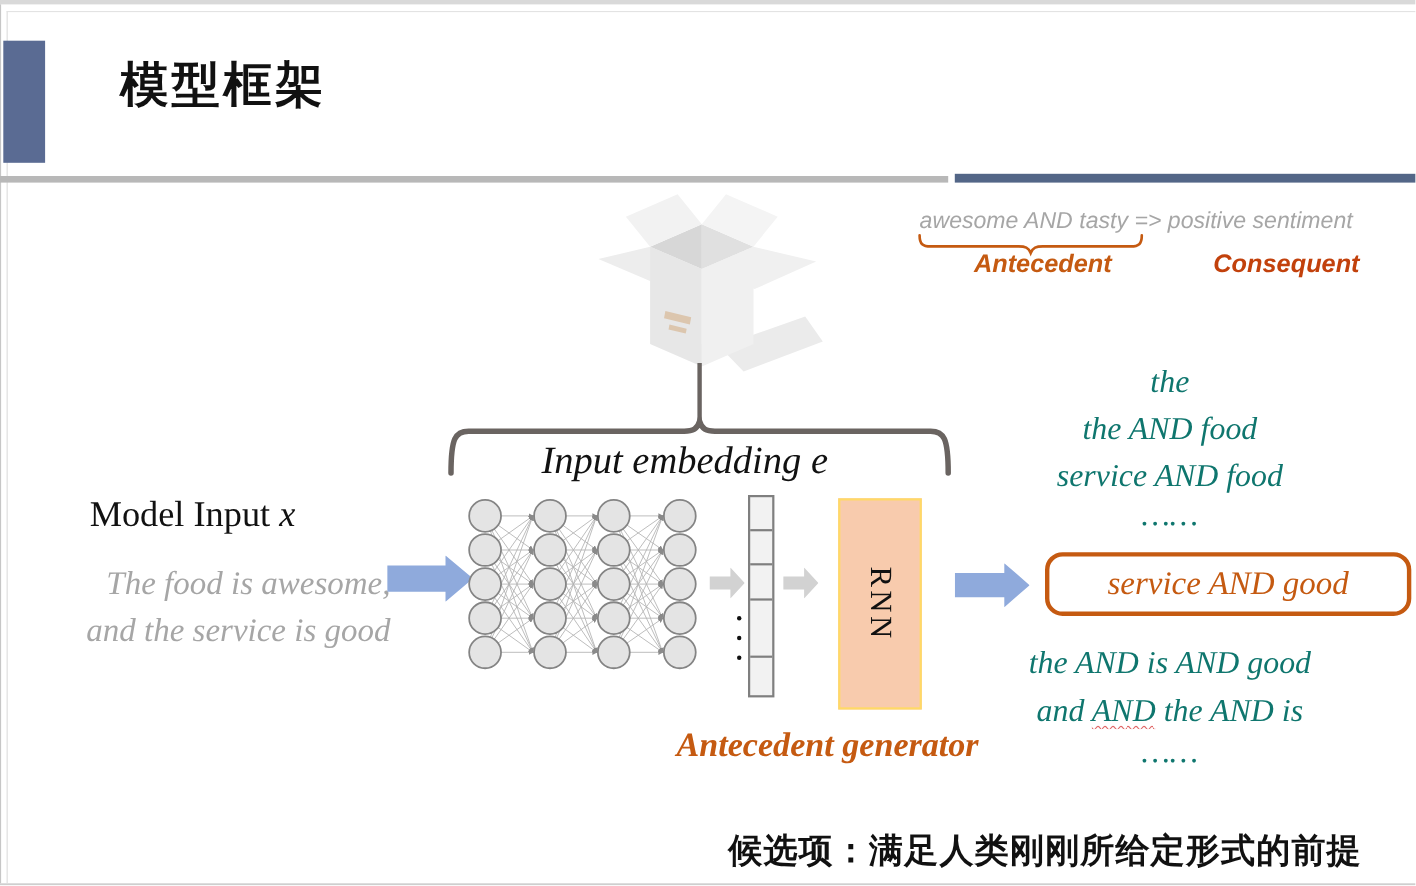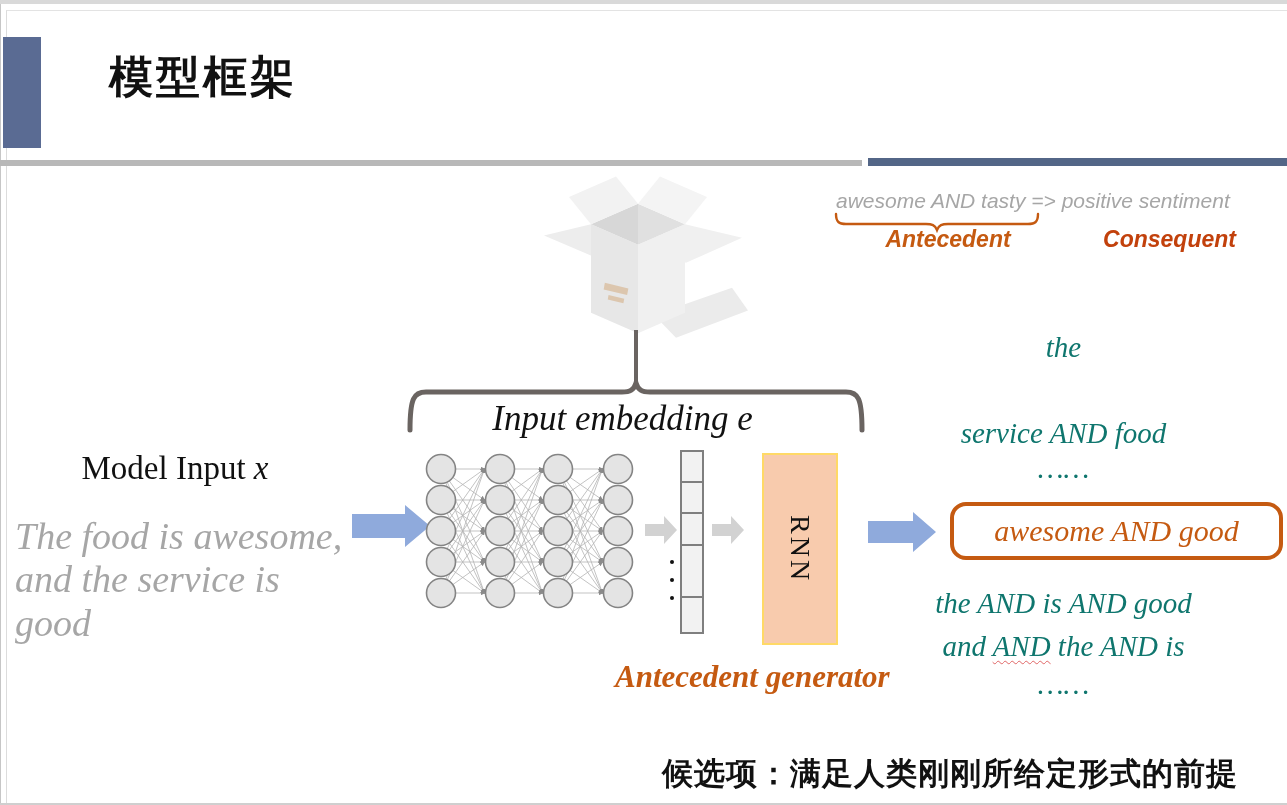--- a/index.html
+++ b/index.html
@@ -29,22 +29,22 @@
     font-style:italic; font-size:21px; color:#a6a6a6; }
   .rule-label { font-family:"Liberation Sans",sans-serif; font-style:italic;
     font-weight:600; font-size:23px; text-align:center; }
   .antecedent-label { left:848px; top:226px; width:200px; color:#c55a11; }
   .consequent-label { left:1072px; top:226px; width:195px; color:#c2410c; }
 
   
   .model-input-heading { left:40px; top:450px; width:270px; text-align:center;
     font-size:33px; color:#111; }
   .model-input-heading .var { font-style:italic; }
-  .input-example { left:15px; top:0; width:340px; text-align:left;
-    font-style:italic; font-size:38px; color:#a6a6a6;font-family:Liberation Serif, serif; }
+  .input-example { left:15px; top:0; width:340px; text-align:right;
+    font-style:italic; font-size:30px; color:#a6a6a6;font-family:Liberation Serif, serif; }
 
   
   .embedding-label { left:450px; top:399px; width:345px; text-align:center;
     font-style:italic; font-size:35px; color:#111; }
   .generator-label { left:615px; top:659px; width:400px; font-style:italic;
     font-weight:bold; font-size:31px; color:#c55a11; }
 
   
   .emb-strip { left:680px; top:450px; width:20px; height:180px;
     background:#f2f2f2; border:2px solid #7f7f7f; }
@@ -260,25 +260,26 @@
     <span>RNN</span>
   </div>
 
   <svg class="abs" style="left:868px; top:512px;" width="68" height="40" viewBox="0 0 68 40">
     <polygon points="0,9 45,9 45,0 68,20 45,40 45,31 0,31" fill="#8faadc"></polygon>
   </svg>
 
   <div class="abs generator-label">Antecedent generator</div>
 
   <div class="cand cand-0">the</div>
+  <div class="cand cand-1">the AND food</div>
   <div class="cand cand-2">service AND food</div>
   <div class="cand cand-3">……</div>
 
   <div class="abs selected-box">
-    <span>awesome AND good</span>
+    <span>service AND good</span>
   </div>
 
   <div class="cand cand-b1">the AND is AND good</div>
   <div class="cand cand-b2">
     <span>and </span><span class="squiggle">AND</span><span> the AND is</span>
   </div>
   <div class="cand cand-ell">……</div>
 
   <div class="abs caption">候选项：满足人类刚刚所给定形式的前提</div>
 

